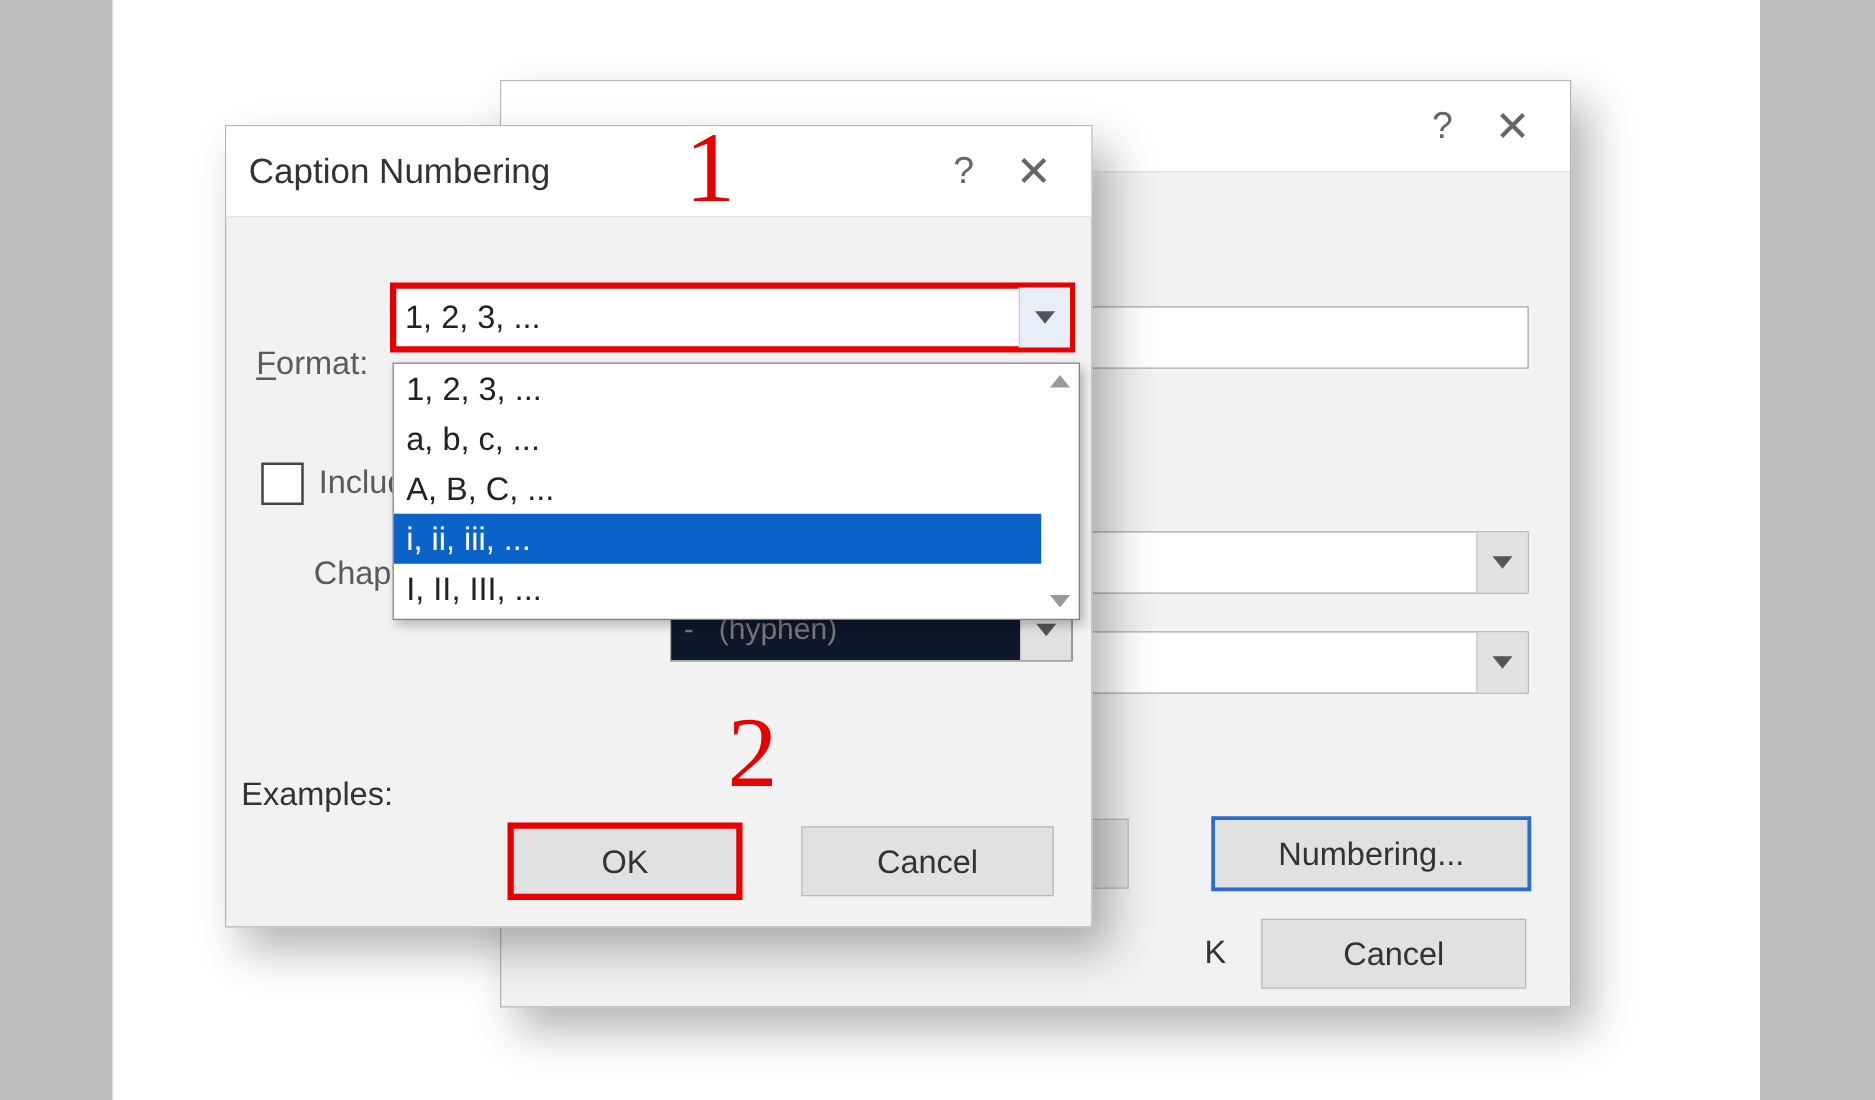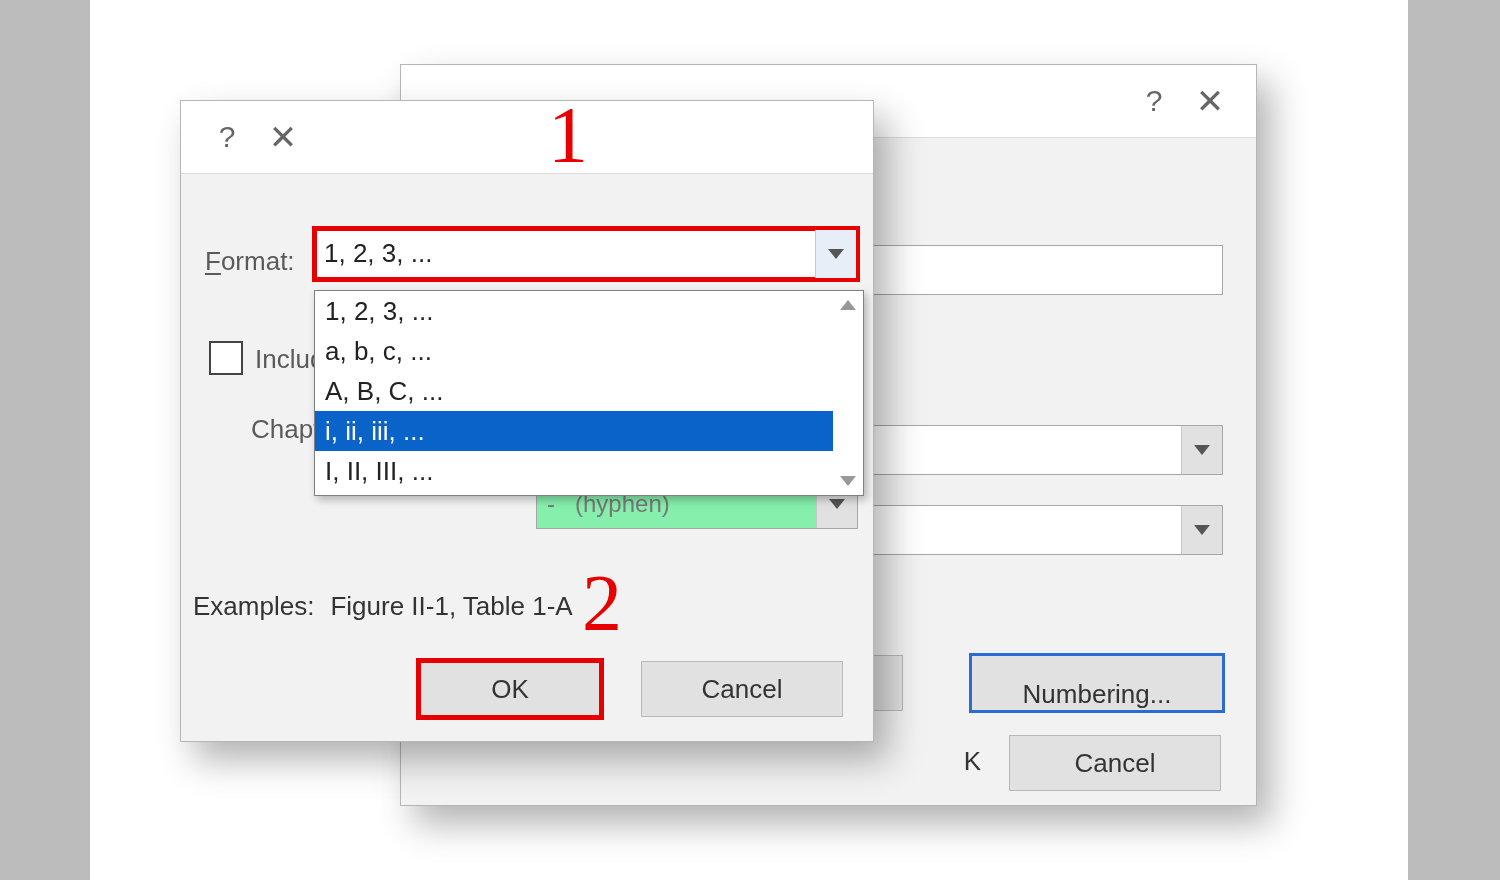--- a/index.html
+++ b/index.html
@@ -3,29 +3,29 @@
 <meta charset="utf-8">
 <style>
   html,body{margin:0;padding:0;width:1500px;height:880px;}
   body{background:#bcbcbc;font-family:"Segoe UI",Tahoma,sans-serif;font-size:24px;color:#3a3a3a;}
   .stage{position:relative;width:1500px;height:880px;}
   .page{position:absolute;left:90px;top:0;width:1318px;height:880px;background:#fff;}
   .dialog{position:absolute;background:#f2f2f2;border:1px solid #b6b6b6;box-shadow:14px 18px 34px rgba(0,0,0,.30);}
   .titlebar{background:#fff;height:72px;display:flex;align-items:center;padding:0 18px;border-bottom:1px solid #dcdcdc;}
   .title{flex:1;font-size:28px;color:#333;}
   .tbtn{width:56px;height:56px;display:flex;align-items:center;justify-content:center;font-size:30px;color:#666;}
-  .field{position:absolute;display:flex;align-items:flex-end;}
+  .field{position:absolute;display:flex;align-items:flex-start;margin-top:29px;}
   .lbl{color:#5a5a5a;font-size:26px;}
   .under{text-decoration:underline;text-decoration-color:#5a5a5a;text-underline-offset:3px;}
   .combo{position:absolute;background:#fff;border:1px solid #a6a6a6;height:48px;}
   .combo .arrow{position:absolute;right:0;top:0;width:40px;height:100%;background:#e1e1e1;border-left:1px solid #c9c9c9;display:flex;align-items:center;justify-content:center;}
   .chev{width:0;height:0;border-left:8px solid transparent;border-right:8px solid transparent;border-top:10px solid #555;}
   .btn{position:absolute;height:54px;background:#e1e1e1;border:1px solid #b9b9b9;display:flex;align-items:center;justify-content:center;font-size:26px;color:#333;}
   .highlight-red{outline:5px solid #e60000;outline-offset:-2px;}
-  .highlight-blue{outline:3px solid #2a6cd0;outline-offset:-1px;z-index:1;align-items:flex-end;}
+  .highlight-blue{outline:3px solid #2a6cd0;outline-offset:-1px;z-index:1;}
   .checkbox{width:30px;height:30px;border:2px solid #444;display:inline-block;background:#fff;}
   .dropdown{position:absolute;background:#fff;border:1px solid #808080;box-shadow:3px 4px 8px rgba(0,0,0,.25);}
   .opt{height:40px;padding:0 10px;display:flex;align-items:center;font-size:26px;color:#222;}
   .opt.sel{background:#0a63c8;color:#fff;}
   .scroll-track{position:absolute;right:0;top:0;width:30px;height:100%;}
   .scroll-arrow{width:30px;height:28px;display:flex;align-items:center;justify-content:center;}
   .chev-up{width:0;height:0;border-left:8px solid transparent;border-right:8px solid transparent;border-bottom:10px solid #999;}
   .chev-down{width:0;height:0;border-left:8px solid transparent;border-right:8px solid transparent;border-top:10px solid #999;}
   .callout{position:absolute;color:#e60000;font-size:80px;font-family:"Times New Roman",serif;font-weight:400;}
 </style>
@@ -59,20 +59,21 @@
     <div class="btn" style="left:350px;top:672px;width:230px;height:48px;background:#f2f2f2;border:none;justify-content:flex-end;padding-right:10px;">
       <span>K</span>
     </div>
     <div class="btn" style="left:608px;top:670px;width:210px;">
       <span>Cancel</span>
     </div>
   </div>
 
   <div class="dialog" style="left:180px;top:100px;width:692px;height:640px;z-index:5;">
     <div class="titlebar">
+      <span class="title">Caption Numbering</span>
       <span class="tbtn">?</span>
       <span class="tbtn" style="font-size:34px;">✕</span>
     </div>
 
     <div class="field" style="left:24px;top:145px;">
       <span class="lbl"><span class="under">F</span>ormat:</span>
     </div>
     <div class="combo highlight-red" style="left:134px;top:128px;width:540px;">
       <span style="position:absolute;left:8px;top:8px;font-size:26px;color:#222;">1, 2, 3, ...</span>
       <div class="arrow" style="background:#e7eef7;">
@@ -82,33 +83,32 @@
 
     <div class="field" style="left:28px;top:240px;">
       <span class="checkbox"></span>
       <span class="lbl" style="margin-left:12px;">Include</span>
     </div>
 
     <div class="field" style="left:70px;top:313px;">
       <span class="lbl">Chapt</span>
     </div>
 
-    <div class="combo" style="left:355px;top:378px;width:320px;background:#86efac;">
+    <div class="combo" style="left:355px;top:378px;width:320px;background:#0f172a;">
       <span style="position:absolute;left:10px;top:10px;font-size:24px;color:#777;">-&nbsp;&nbsp;&nbsp;<span>(hyphen)</span></span>
       <div class="arrow">
           <div class="chev"></div>
         </div>
     </div>
 
     <div class="field" style="left:12px;top:490px;">
       <span class="lbl" style="color:#333;">Examples:</span>
-      <span class="lbl" style="margin-left:16px;color:#333;">Figure II-1, Table 1-A</span>
     </div>
 
-    <div class="btn highlight-red" style="left:238px;top:560px;width:180px;">
+    <div class="btn highlight-red" style="left:228px;top:560px;width:180px;">
       <span>OK</span>
     </div>
     <div class="btn" style="left:460px;top:560px;width:200px;">
       <span>Cancel</span>
     </div>
   </div>
 
   <div class="dropdown" style="left:314px;top:290px;width:548px;height:204px;z-index:8;">
     <div id="opts" style="position:absolute;left:0;top:0;right:30px;">
         <div class="opt">1, 2, 3, ...</div>

